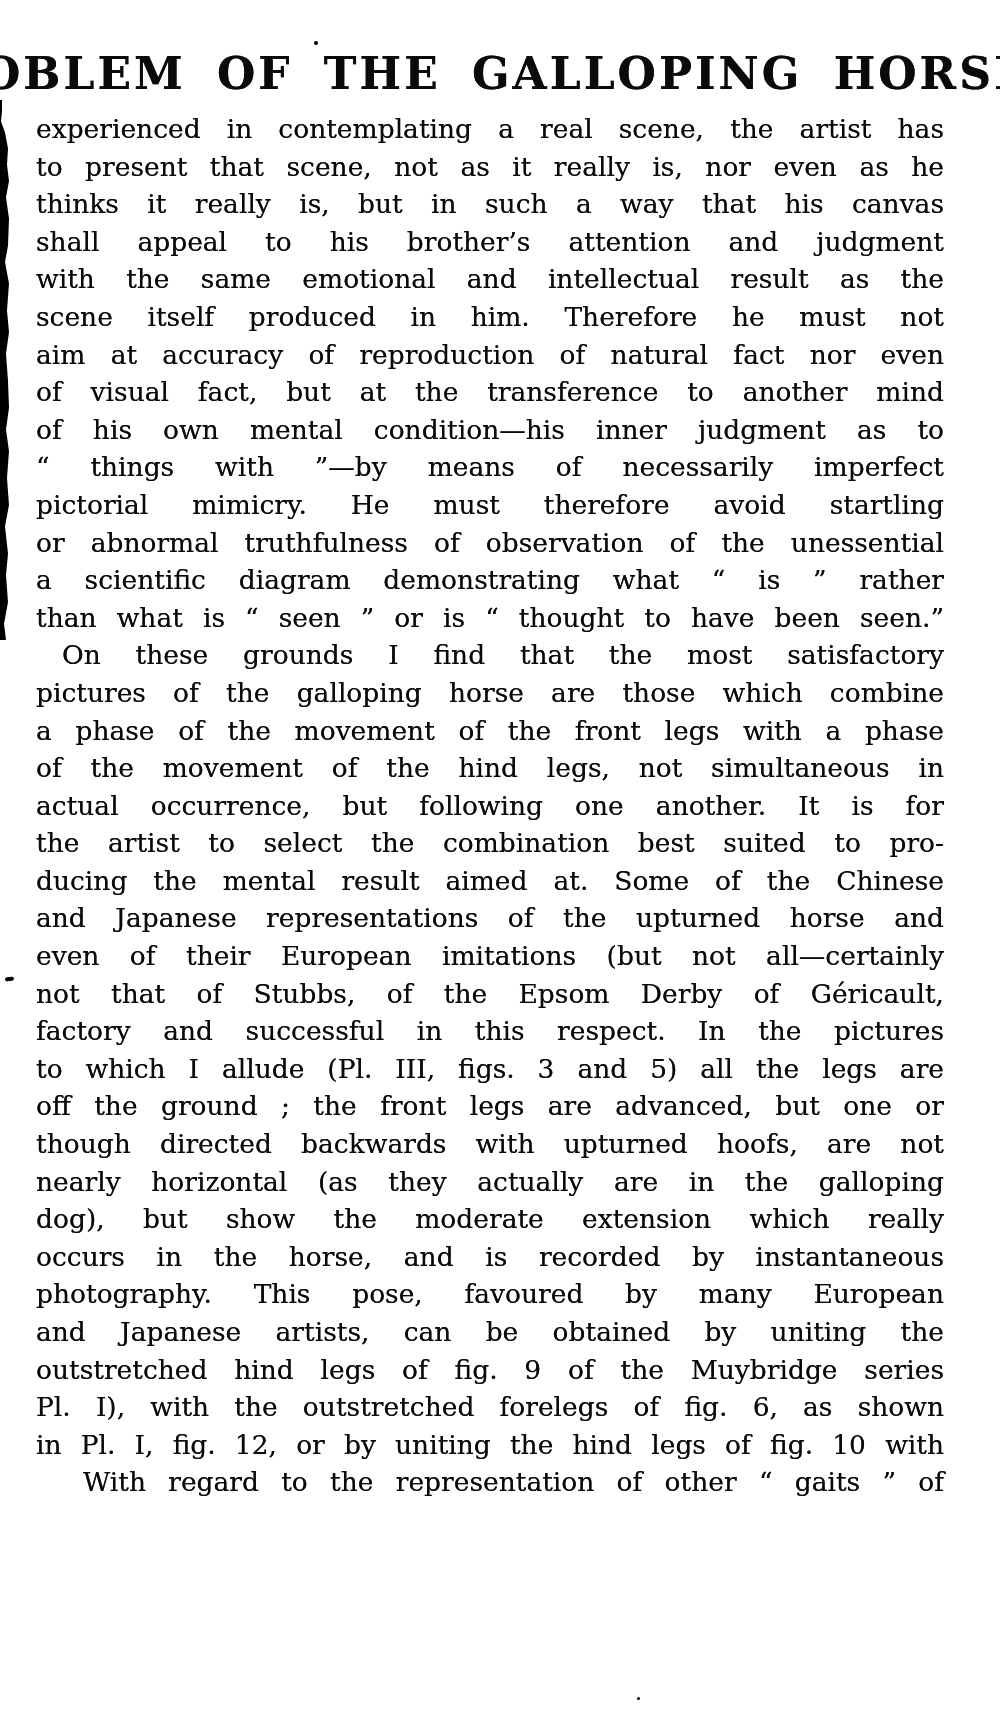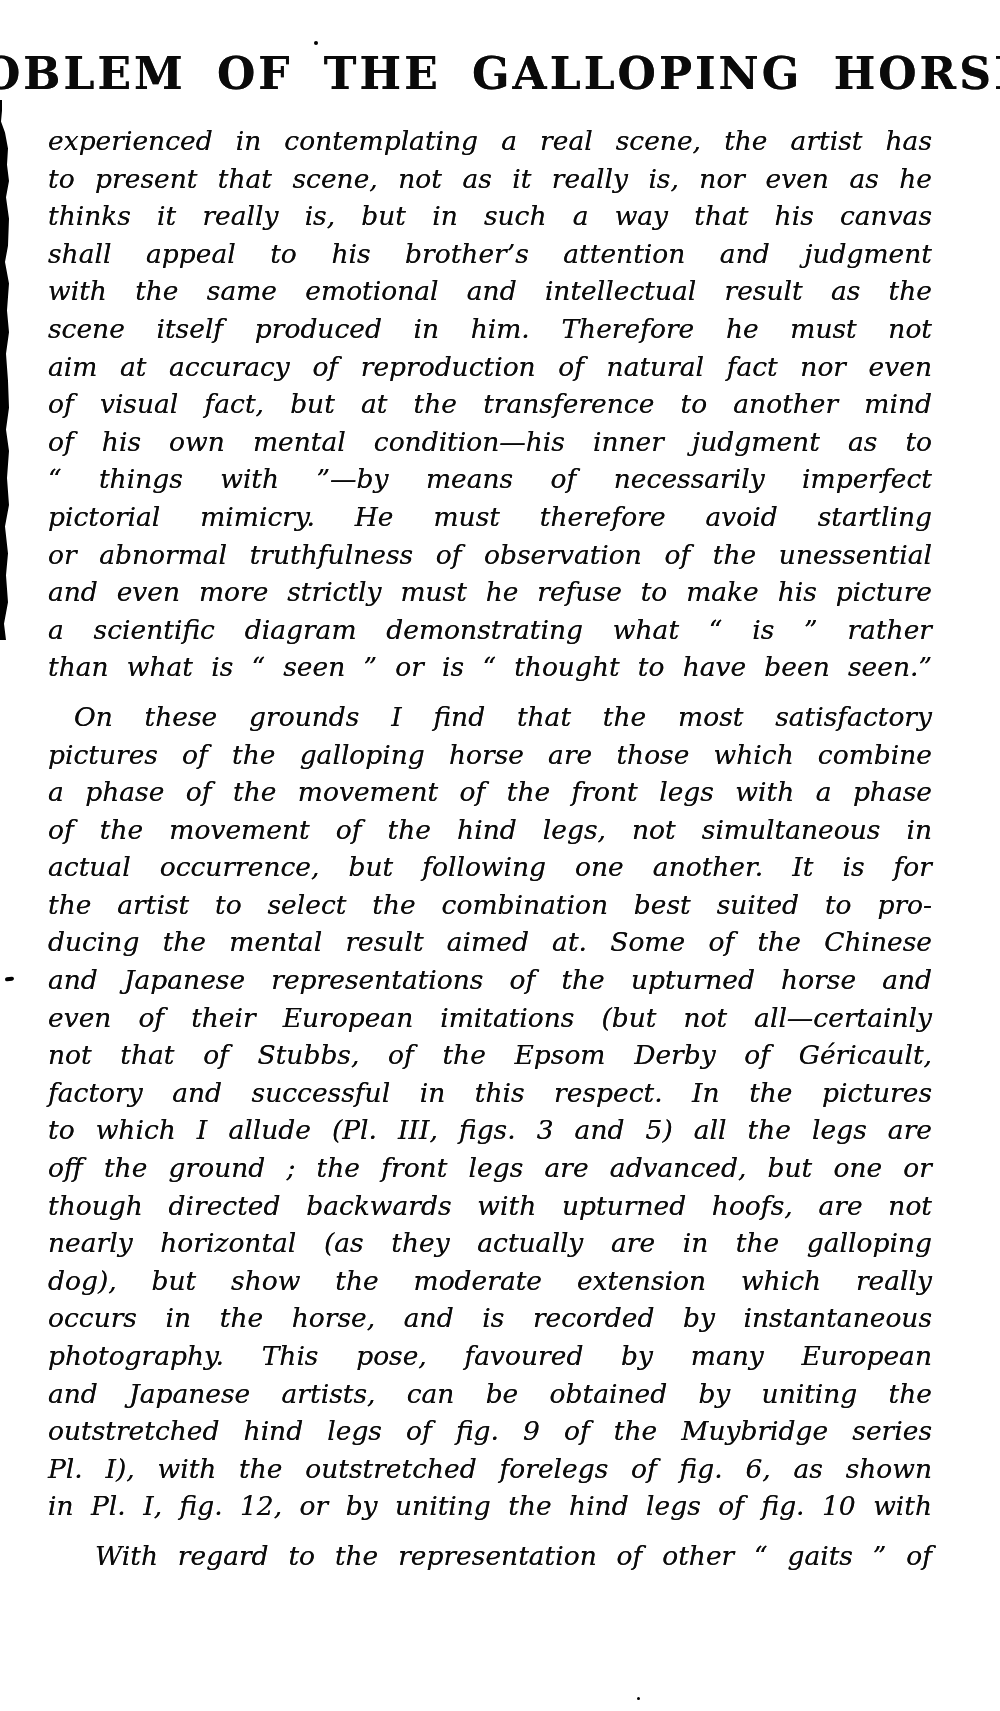--- a/index.html
+++ b/index.html
@@ -30,21 +30,21 @@
   .pagenum { letter-spacing: 1px; }
   .body-text {
     position: absolute;
     top: 110px;
     left: 36px;
     width: 908px;
     font-size: 26.5px;
     line-height: 37.6px;
     text-shadow: 0 0 0.6px rgba(10,10,10,0.75);
   }
-  .paragraph { margin: 12px; font-style: italic; }
+  .paragraph { margin: 0; }
   .line {
     text-align: justify;
     text-align-last: justify;
     text-justify: inter-word;
   }
   .line-last { text-align-last: left; }
   .indent-small { text-indent: 26px; }
   .indent-large { text-indent: 47px; }
 
   
@@ -91,21 +91,20 @@
         <div class="line">thinks it really is, but in such a way that his canvas</div>
         <div class="line">shall appeal to his brother’s attention and judgment</div>
         <div class="line">with the same emotional and intellectual result as the</div>
         <div class="line">scene itself produced in him. Therefore he must not</div>
         <div class="line">aim at accuracy of reproduction of natural fact nor even</div>
         <div class="line">of visual fact, but at the transference to another mind</div>
         <div class="line">of his own mental condition—his inner judgment as to</div>
         <div class="line">“ things with ”—by means of necessarily imperfect</div>
         <div class="line">pictorial mimicry. He must therefore avoid startling</div>
         <div class="line">or abnormal truthfulness of observation of the unessential</div>
-        <div class="line">and even more strictly must he refuse to make his picture</div>
         <div class="line">a scientific diagram demonstrating what “ is ” rather</div>
         <div class="line">than what is “ seen ” or is “ thought to have been seen.”</div>
       </div>
       <div class="paragraph">
         <div class="line indent-small">On these grounds I find that the most satisfactory</div>
         <div class="line">pictures of the galloping horse are those which combine</div>
         <div class="line">a phase of the movement of the front legs with a phase</div>
         <div class="line">of the movement of the hind legs, not simultaneous in</div>
         <div class="line">actual occurrence, but following one another. It is for</div>
         <div class="line">the artist to select the combination best suited to pro-</div>

